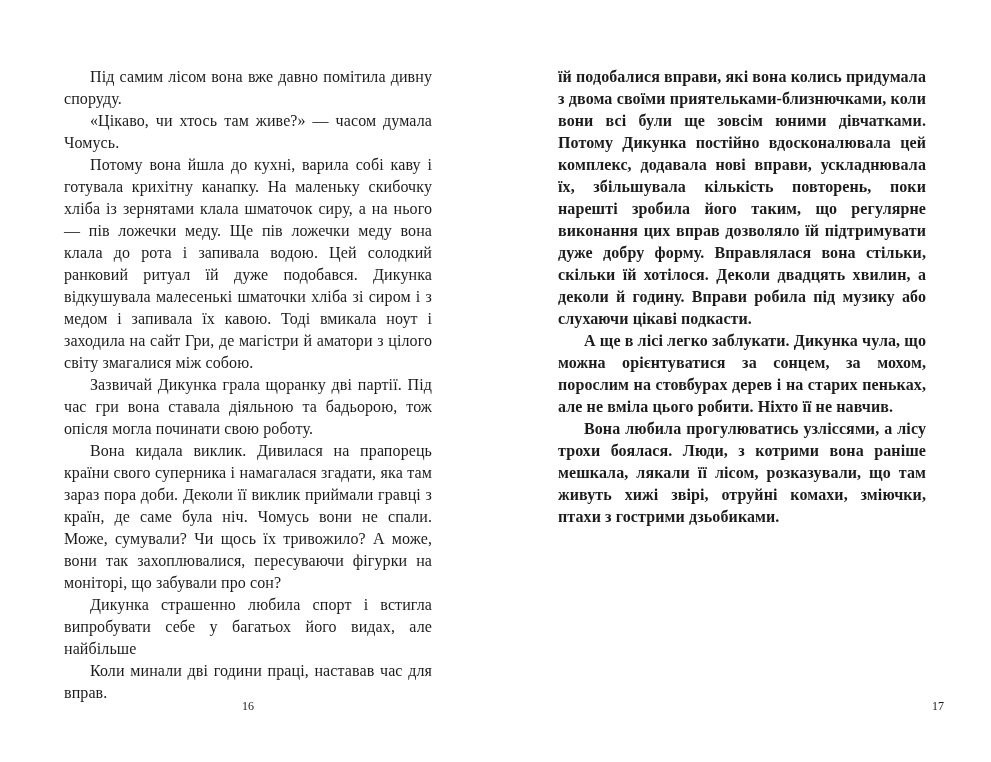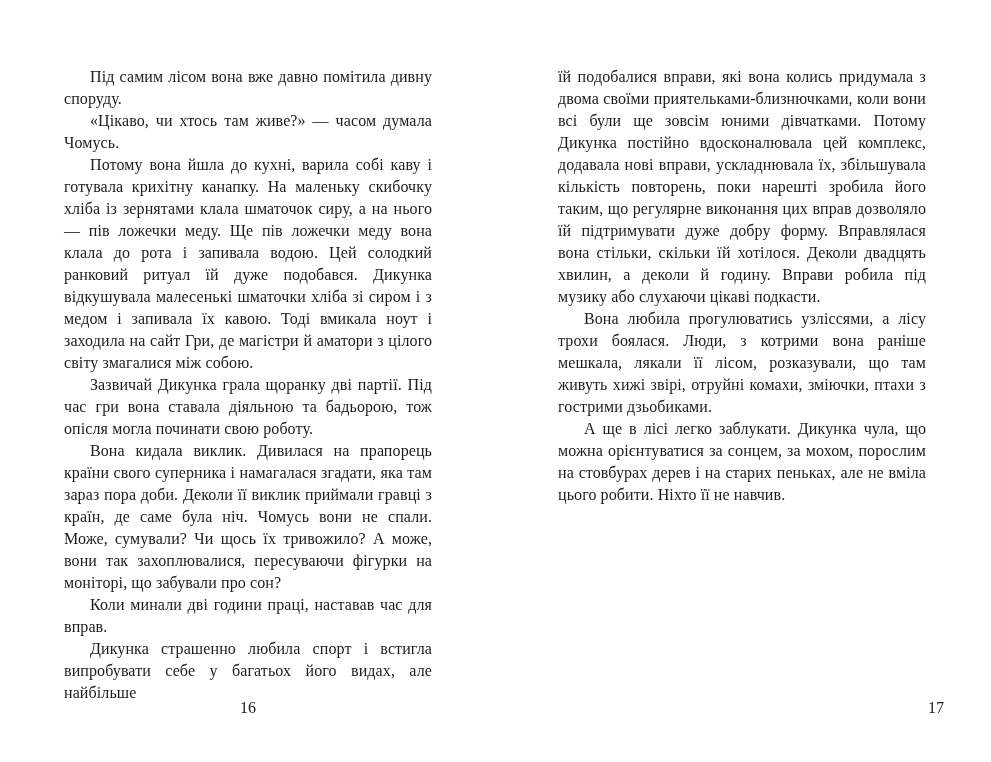--- a/index.html
+++ b/index.html
@@ -16,64 +16,64 @@
     background: #ffffff;
     overflow: hidden;
     border-radius: 12px;
   }
   .page {
     position: absolute;
     top: 66px;
     width: 368px;
   }
   .page-left  { left: 64px; }
-  .page-right { left: 558px; }
+  .page-right { left: 558px; font-weight: bold; }
   .text-block p {
     margin: 0;
     font-size: 16px;
     line-height: 22px;
     text-align: justify;
     text-indent: 26px;
     letter-spacing: 0.1px;
   }
   .text-block p.continuation {
     text-indent: 0;
   }
   .page-number {
     position: absolute;
     top: 699px;
     width: 368px;
     text-align: center;
-    font-size: 16px;
+    font-size: 12px;
     color: #1c1c1c;
   }
   .page-number-left  { left: 64px; }
   .page-number-right { left: 576px; text-align: right; }
 </style>
 </head>
 <body>
 
 <div class="spread">
 
   <div class="page page-left">
     <div class="text-block">
       <p>Під самим лісом вона вже давно помітила дивну споруду.</p>
       <p>«Цікаво, чи хтось там живе?» — часом думала Чомусь.</p>
       <p>Потому вона йшла до кухні, варила собі каву і готувала крихітну канапку. На маленьку скибочку хліба із зернятами клала шматочок сиру, а на нього — пів ложечки меду. Ще пів ложечки меду вона клала до рота і запивала водою. Цей солодкий ранковий ритуал їй дуже подобався. Дикунка відкушувала малесенькі шматочки хліба зі сиром і з медом і запивала їх кавою. Тоді вмикала ноут і заходила на сайт Гри, де магістри й аматори з цілого світу змагалися між собою.</p>
       <p>Зазвичай Дикунка грала щоранку дві партії. Під час гри вона ставала діяльною та бадьорою, тож опісля могла починати свою роботу.</p>
       <p>Вона кидала виклик. Дивилася на прапорець країни свого суперника і намагалася згадати, яка там зараз пора доби. Деколи її виклик приймали гравці з країн, де саме була ніч. Чомусь вони не спали. Може, сумували? Чи щось їх тривожило? А може, вони так захоплювалися, пересуваючи фігурки на моніторі, що забували про сон?</p>
+      <p>Дикунка страшенно любила спорт і встигла випробувати себе у багатьох його видах, але найбільше</p>
       <p>Коли минали дві години праці, наставав час для вправ.</p>
-      <p>Дикунка страшенно любила спорт і встигла випробувати себе у багатьох його видах, але найбільше</p>
     </div>
   </div>
 
   <div class="page page-right">
     <div class="text-block">
       <p class="continuation">їй подобалися вправи, які вона колись придумала з двома своїми приятельками-близнючками, коли вони всі були ще зовсім юними дівчатками. Потому Дикунка постійно вдосконалювала цей комплекс, додавала нові вправи, ускладнювала їх, збільшувала кількість повторень, поки нарешті зробила його таким, що регулярне виконання цих вправ дозволяло їй підтримувати дуже добру форму. Вправлялася вона стільки, скільки їй хотілося. Деколи двадцять хвилин, а деколи й годину. Вправи робила під музику або слухаючи цікаві подкасти.</p>
+      <p>А ще в лісі легко заблукати. Дикунка чула, що можна орієнтуватися за сонцем, за мохом, порослим на стовбурах дерев і на старих пеньках, але не вміла цього робити. Ніхто її не навчив.</p>
       <p>Вона любила прогулюватись узліссями, а лісу трохи боялася. Люди, з котрими вона раніше мешкала, лякали її лісом, розказували, що там живуть хижі звірі, отруйні комахи, зміючки, птахи з гострими дзьобиками.</p>
-      <p>А ще в лісі легко заблукати. Дикунка чула, що можна орієнтуватися за сонцем, за мохом, порослим на стовбурах дерев і на старих пеньках, але не вміла цього робити. Ніхто її не навчив.</p>
     </div>
   </div>
 
   <div class="page-number page-number-left">16</div>
   <div class="page-number page-number-right">17</div>
 
 </div>
 
 </body></html>

